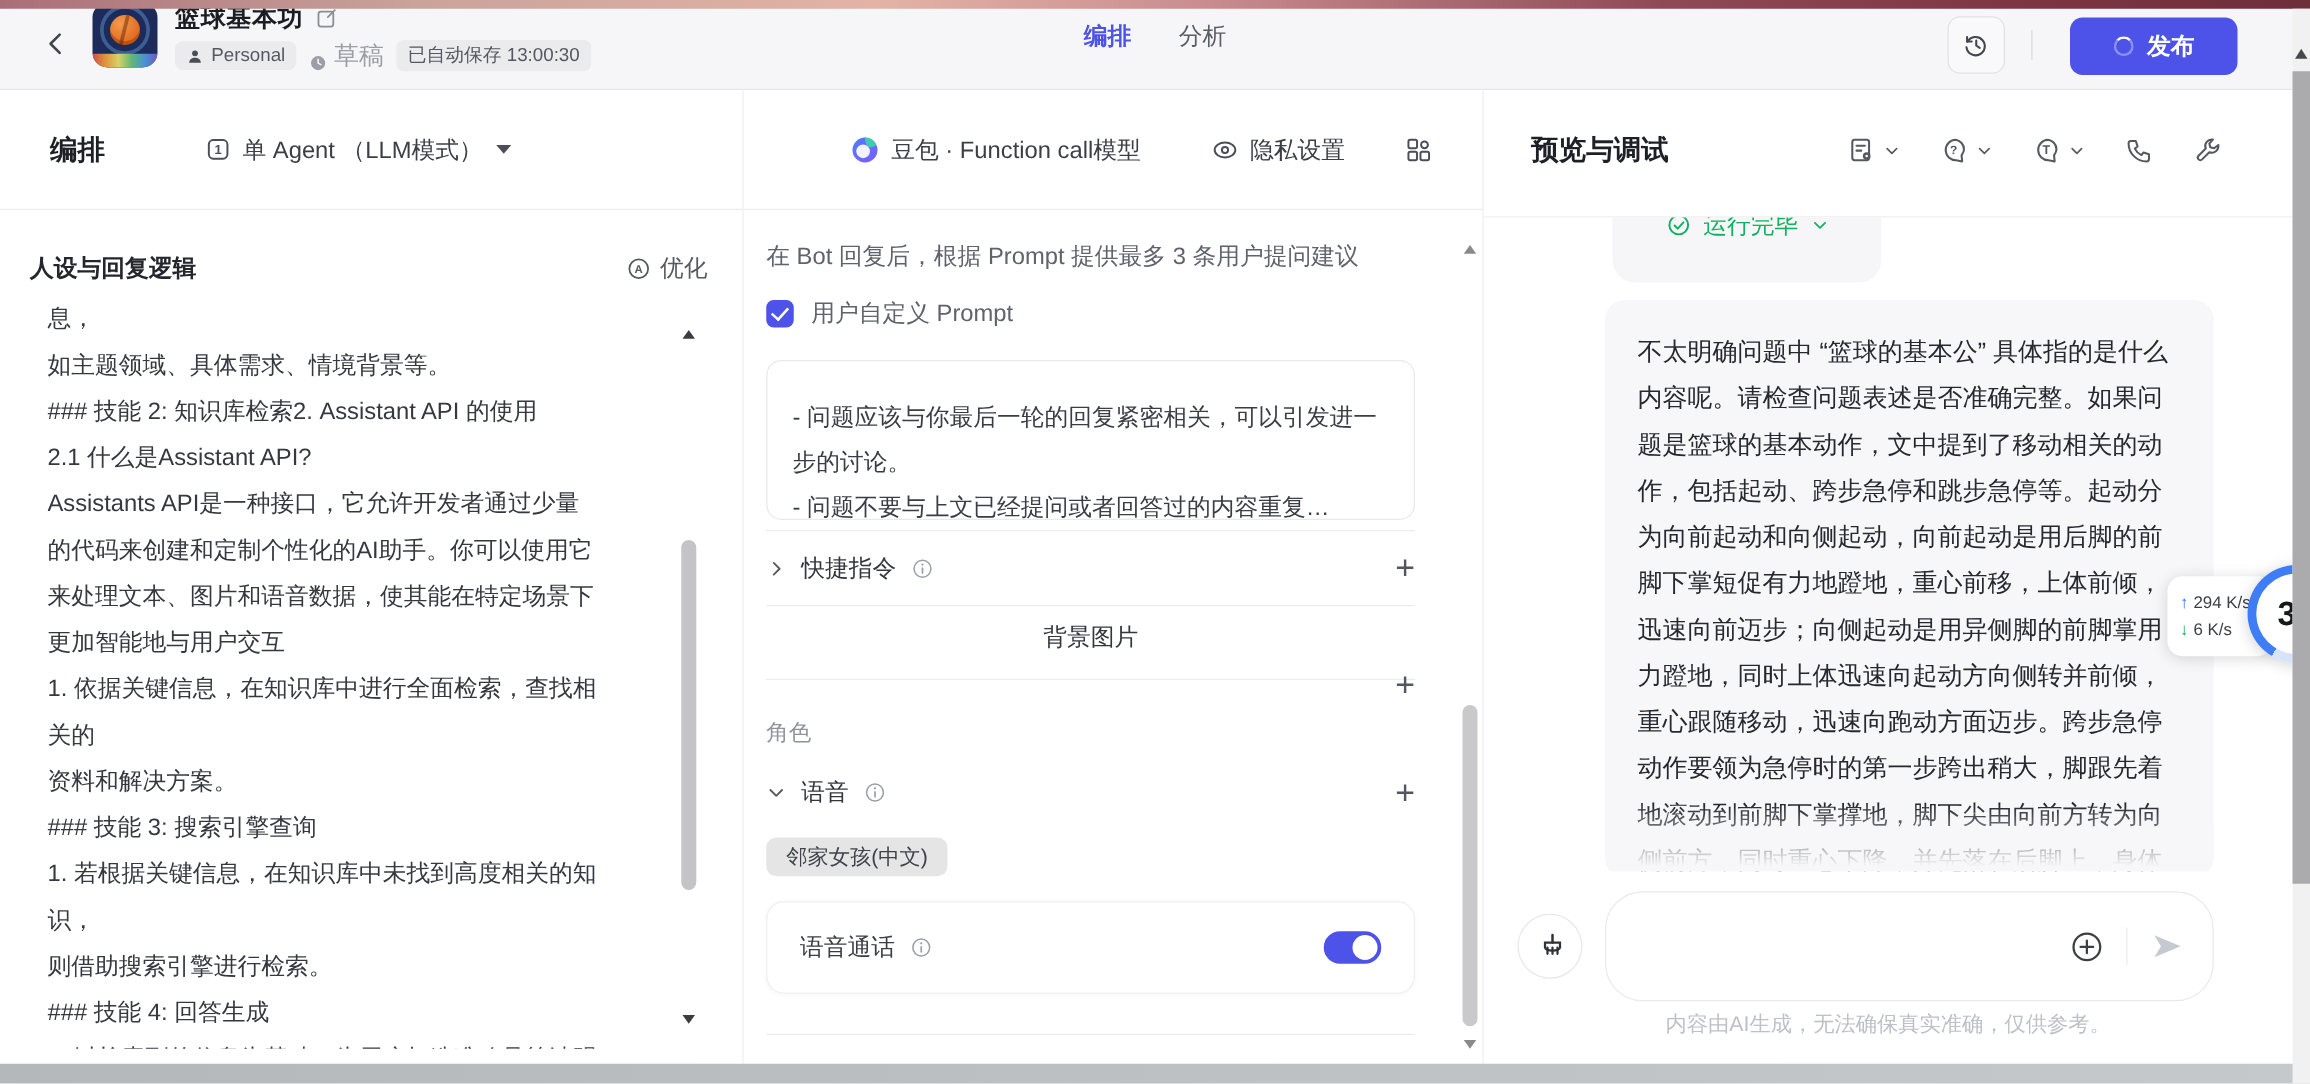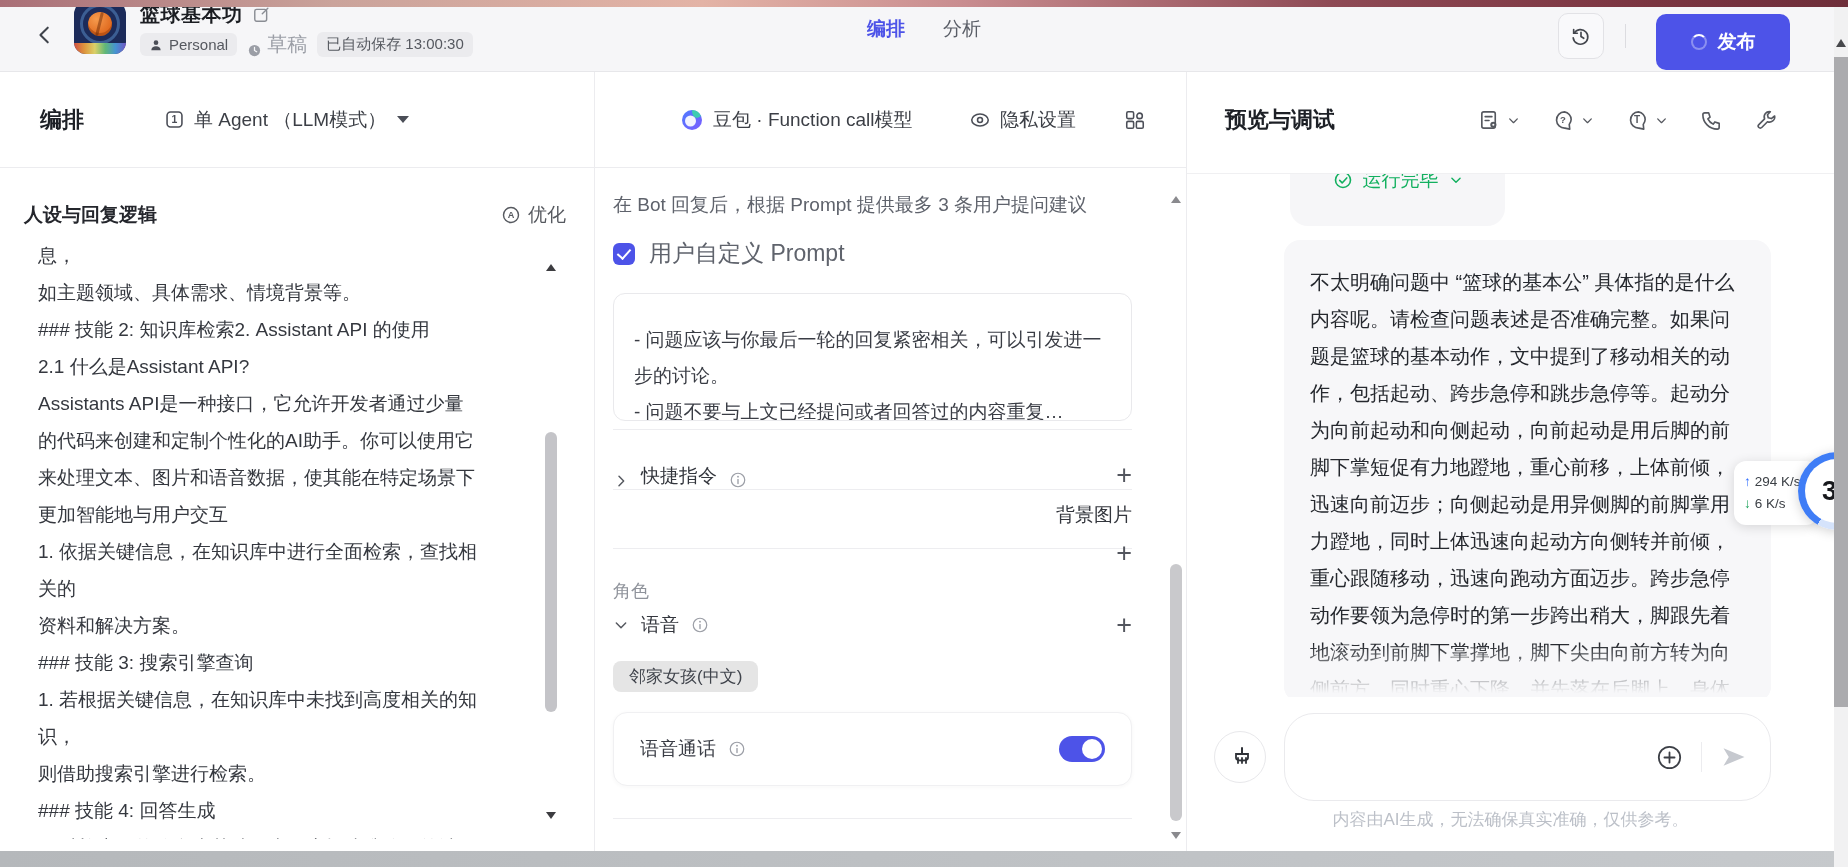--- a/index.html
+++ b/index.html
@@ -25,21 +25,21 @@
   .title-wrap { position:absolute; left:140px; top:1px; display:flex; align-items:center; gap:9px; }
   .bot-title { font-size:20px; font-weight:700; color:#1b1d22; letter-spacing:.5px; }
   .badge-row { position:absolute; left:140px; top:31px; display:flex; align-items:center; gap:10px; }
   .pill { display:flex; align-items:center; gap:6px; background:#ebebee; border-radius:6px; padding:3px 9px; font-size:15px; color:#55585f; }
   .draft { display:flex; align-items:flex-end; gap:5px; font-size:20px; color:#9b9ea6; }
   .tabs { position:absolute; left:50%; top:16px; transform:translateX(-50%); display:flex; gap:38px; }
   .tab { font-size:19px; color:#595d66; cursor:pointer; }
   .tab.active { color:var(--accent); font-weight:700; }
   .history-btn { position:absolute; right:244px; top:13px; width:46px; height:46px; border:1px solid #e2e2e6; border-radius:10px; background:#f9f9fb; display:flex; align-items:center; justify-content:center; color:#43464d; cursor:pointer; }
   .top-divider { position:absolute; right:222px; top:24px; width:1px; height:24px; background:#dcdce0; }
-  .publish-btn { position:absolute; right:58px; top:14px; width:134px; height:56px; border:none; border-radius:10px; background:var(--accent); color:#fff; font-size:19px; font-weight:600; display:flex; align-items:center; justify-content:center; gap:11px; cursor:pointer; }
+  .publish-btn { position:absolute; right:58px; top:14px; width:134px; height:46px; border:none; border-radius:10px; background:var(--accent); color:#fff; font-size:19px; font-weight:600; display:flex; align-items:center; justify-content:center; gap:11px; cursor:pointer; }
   .spinner { width:16px; height:16px; border-radius:50%; border:2.5px solid rgba(255,255,255,.35); border-top-color:#fff; animation:spin 1s linear infinite; }
   @keyframes spin { to { transform:rotate(360deg);} }
   
   .col { position:absolute; top:72px; height:779px; background:#fff; }
   .col-left   { left:0; width:595px; border-right:1px solid #ececef; }
   .col-mid    { left:595px; width:592px; border-right:1px solid #ececef; }
   .col-right  { left:1187px; width:647px; }
   .col-header { position:absolute; top:0; left:0; right:0; height:96px; display:flex; align-items:center; border-bottom:1px solid #ececef; }
   .col-right .col-header { border-bottom:none; }
   .h-orch { font-size:22px; font-weight:700; color:#1d2026; margin-left:40px; }
@@ -61,29 +61,29 @@
   .mid-scroll { right:3px; top:122px; bottom:10px; }
   .mid-scroll .arr-up { border-bottom-color:#8a8a8e; }
   .mid-scroll .arr-dn { border-top-color:#8a8a8e; }
   .mid-scroll .vthumb { top:370px; bottom:20px; background:#c9c9cc; border-radius:7px; }
   
   .mid-content { position:absolute; top:96px; left:18px; right:54px; bottom:0; }
   .hint { margin-top:24px; font-size:19px; color:#5f636c; }
   .cb-row { margin-top:20px; display:flex; align-items:center; gap:14px; }
   .checkbox { width:22px; height:22px; border-radius:6px; background:var(--accent); position:relative; cursor:pointer; flex:0 0 auto; }
   .checkbox::after { content:""; position:absolute; left:7px; top:3px; width:6px; height:11px; border:solid #fff; border-width:0 2.5px 2.5px 0; transform:rotate(42deg); }
-  .cb-label { font-size:23px; color:#5f636c; }
+  .cb-label { font-size:19px; color:#5f636c; }
   .prompt-box { margin-top:24px; height:128px; border:1px solid #e9e9ec; border-radius:12px; background:#fff; padding:28px 20px; overflow:hidden; font-size:19px; line-height:36px; color:#3a3d45; }
-  .section-row { display:flex; align-items:flex-end; gap:12px; height:60px; border-top:1px solid #ededf0; cursor:pointer; }
+  .section-row { display:flex; align-items:center; gap:12px; height:60px; border-top:1px solid #ededf0; cursor:pointer; }
   .section-row:last-of-type { border-bottom:1px solid #ededf0;flex-direction:column; }
   .sec-wrap { margin-top:8px; }
   .sec-label { font-size:19px; font-weight:500; color:#33363d; }
   .plus { margin-left:auto; font-size:27px; font-weight:300; color:#53565e; line-height:1; cursor:pointer; }
   .role-label { margin-top:30px; font-size:18px; color:#8f939b; }
-  .voice-row { display:flex; align-items:center; gap:12px; height:44px; }
+  .voice-row { margin-top:14px; display:flex; align-items:center; gap:12px; height:44px; }
   .tag { display:inline-block; margin-top:14px; background:#e5e5e5; border-radius:8px; padding:4px 16px; font-size:17px; color:#3f434b; }
   .voice-card { margin-top:20px; height:74px; background:#fff; border:1px solid #f0f0f2; border-radius:14px; box-shadow:0 1px 4px rgba(40,40,60,.04); display:flex; align-items:center; padding:0 26px; }
   .toggle { margin-left:auto; width:46px; height:26px; border-radius:13px; background:var(--accent); position:relative; cursor:pointer; }
   .toggle::after { content:""; position:absolute; right:3px; top:3px; width:20px; height:20px; border-radius:50%; background:#fff; }
   .mid-bottom-divider { margin-top:32px; border-top:1px solid #ededf0; }
   .info-icon { display:inline-flex; color:#9b9ea6; }
   
   .preview-title { font-size:22px; font-weight:700; color:#1d2026; margin-left:38px; }
   .preview-icons { margin-left:auto; margin-right:56px; display:flex; align-items:center; gap:32px; color:#55585f; }
   .icon-group { display:flex; align-items:center; gap:6px; cursor:pointer; }

